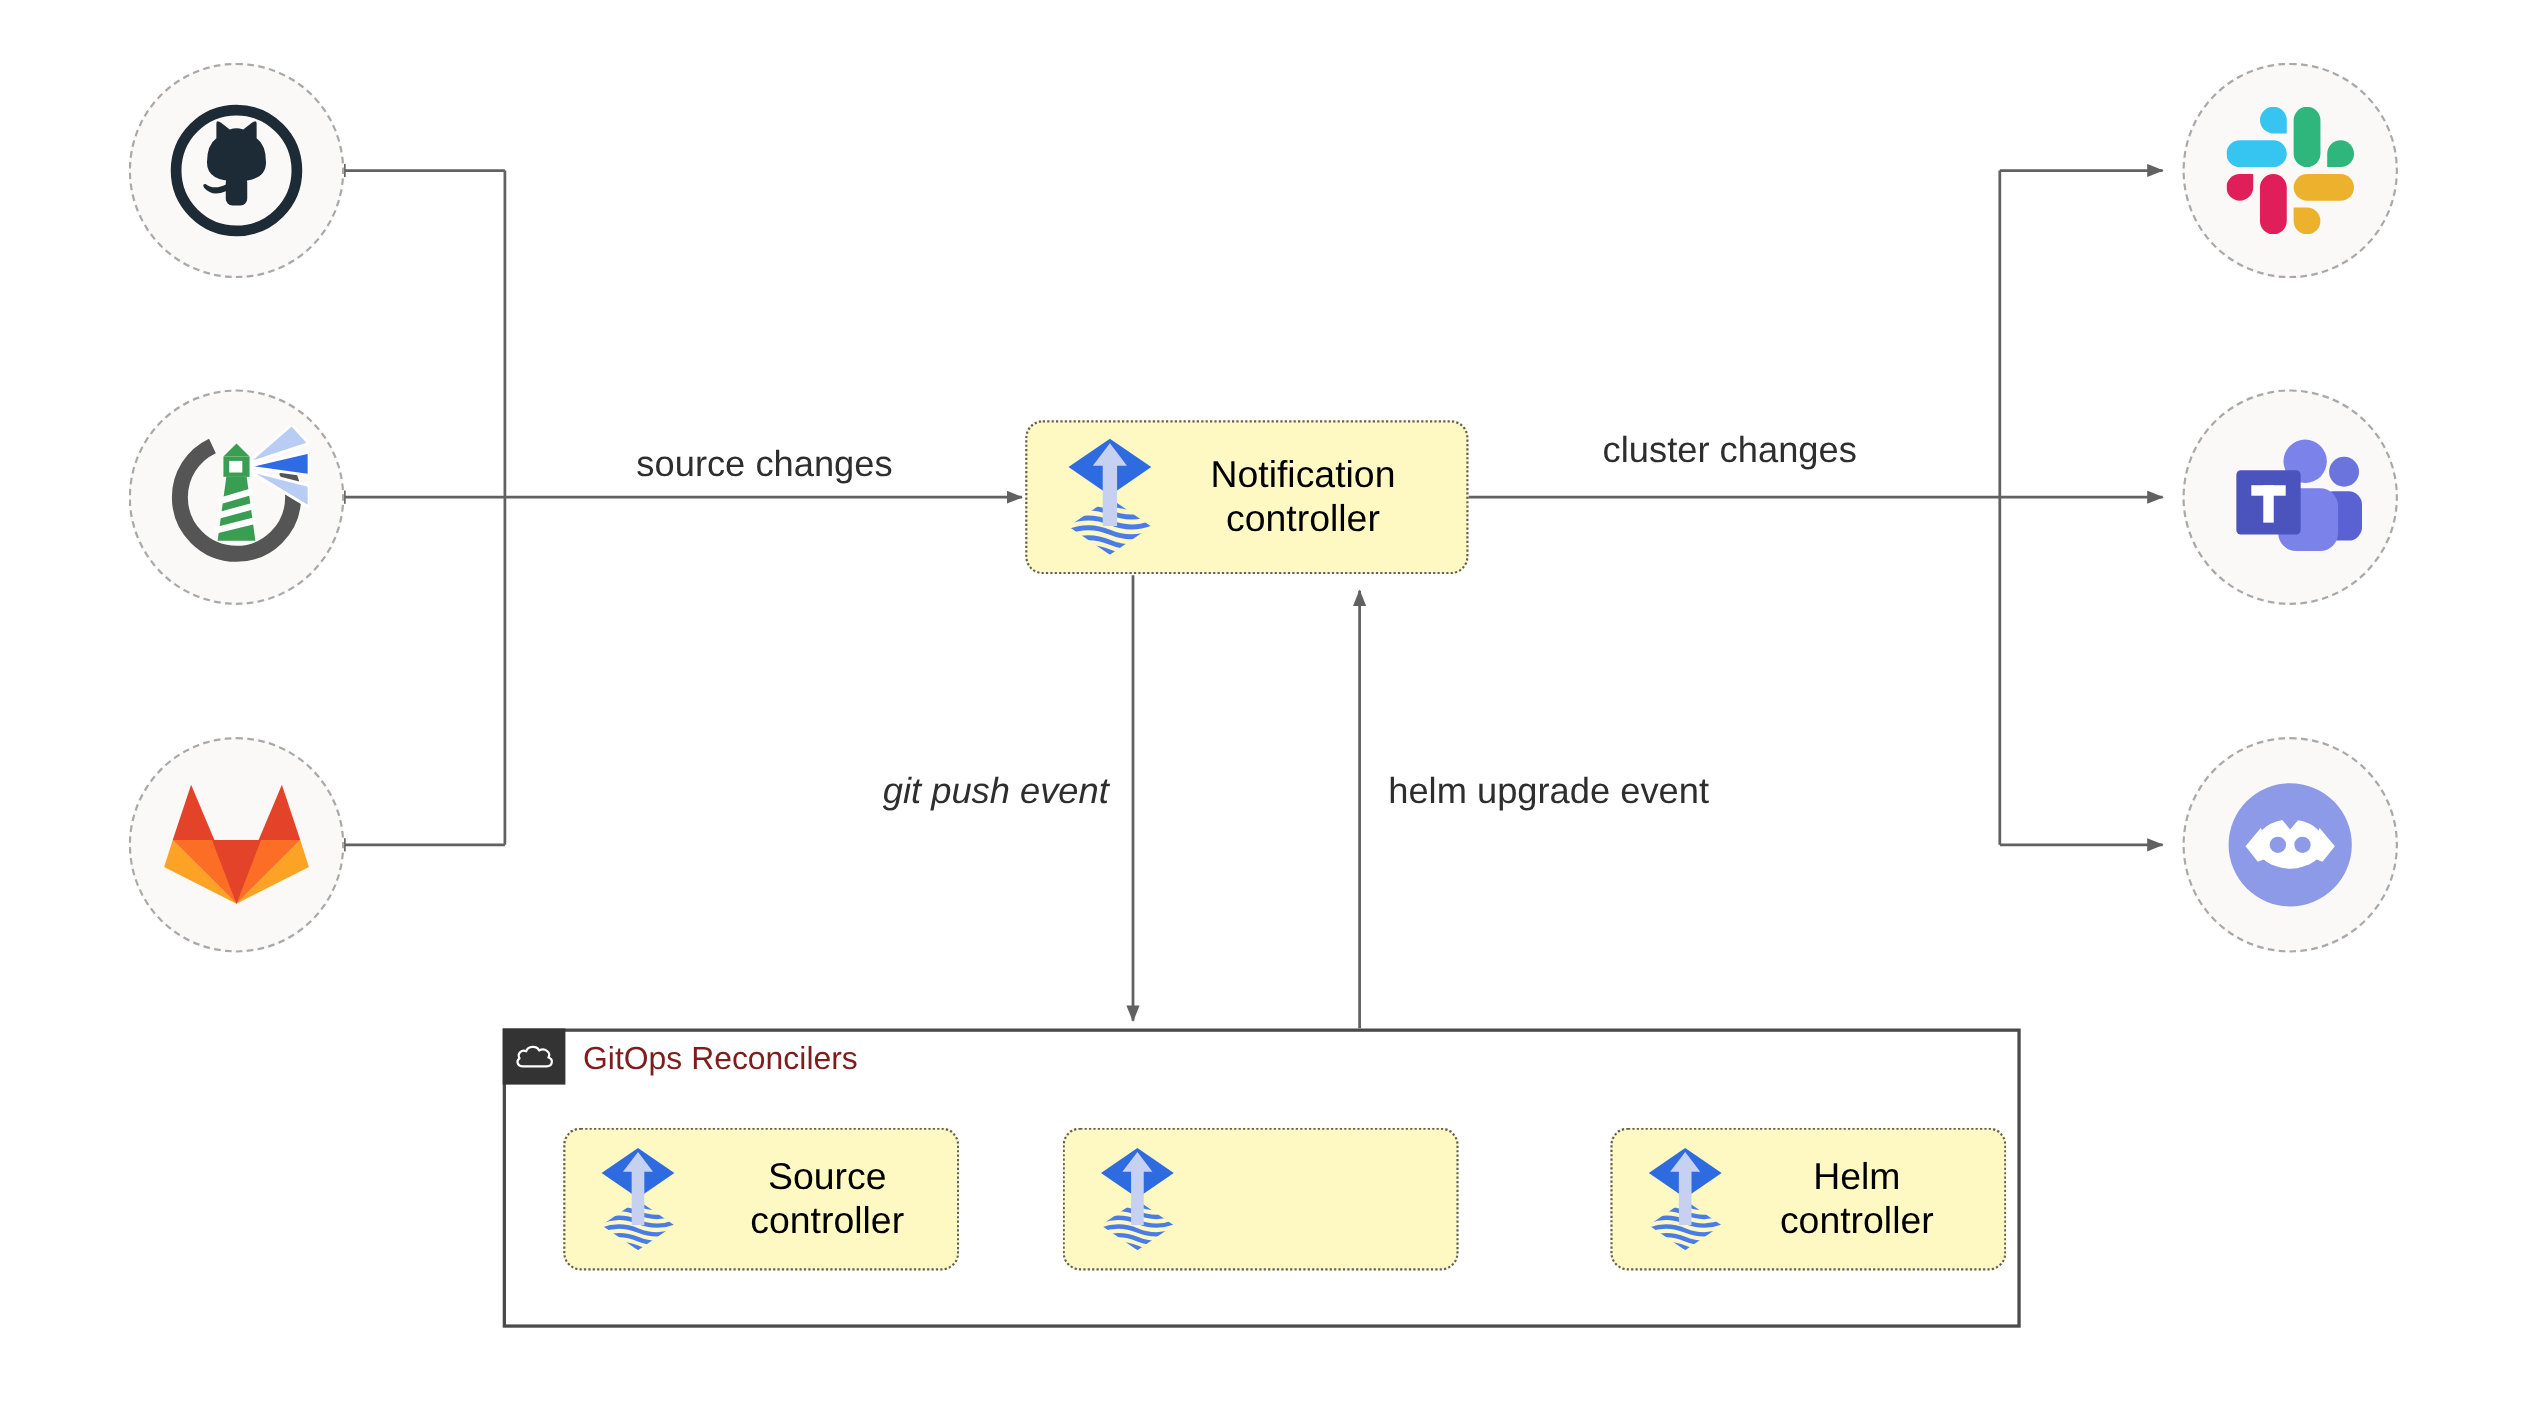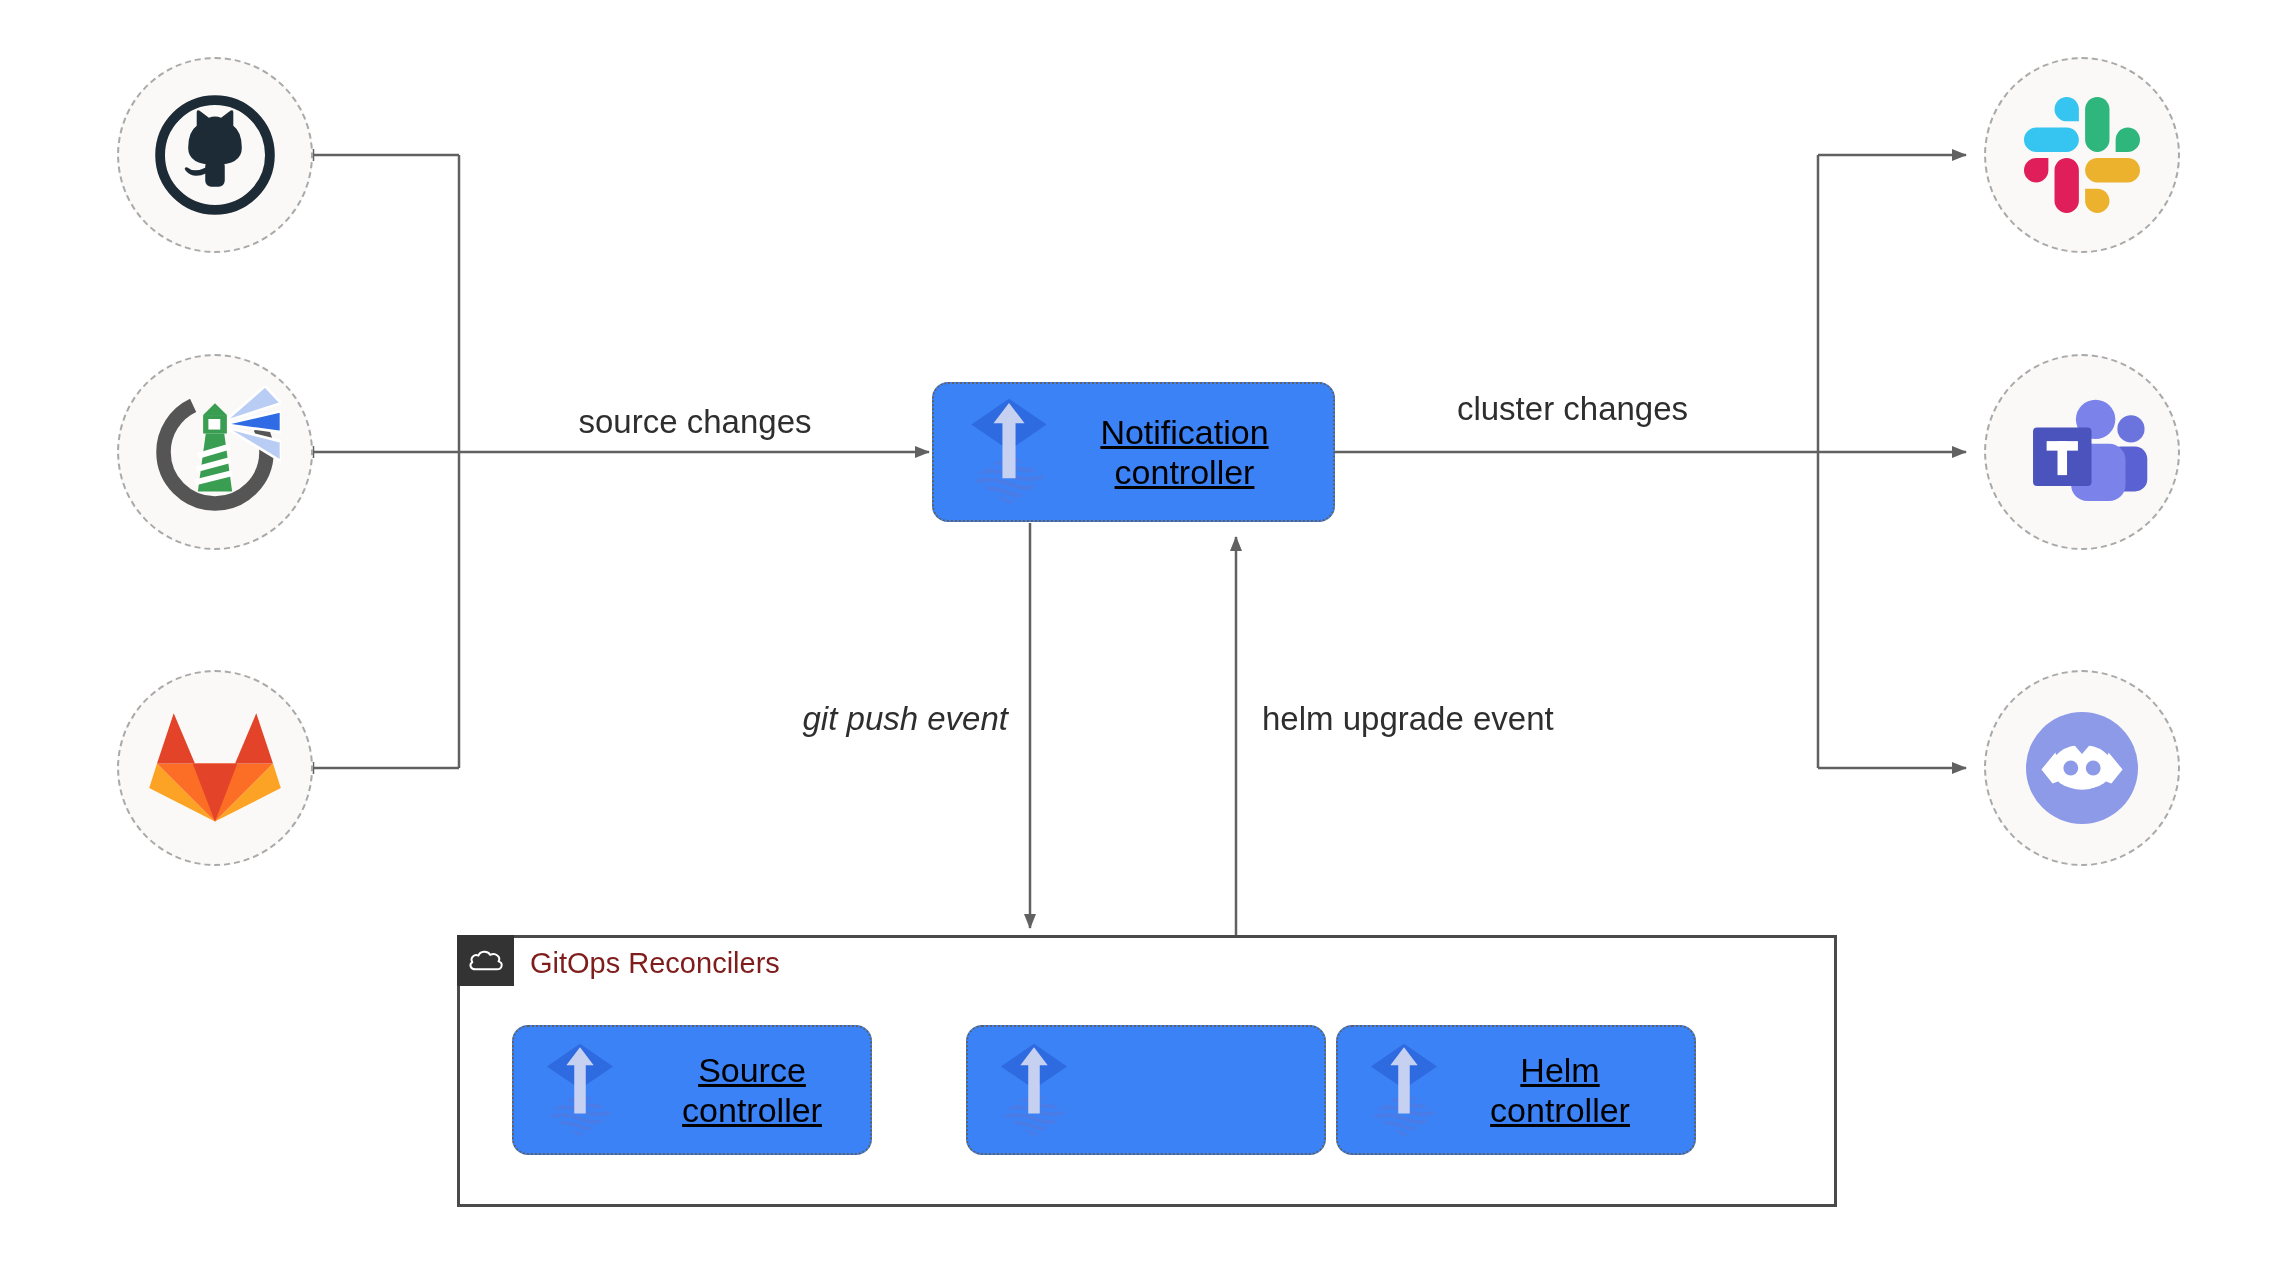--- a/index.html
+++ b/index.html
@@ -12,22 +12,22 @@
   .hidden-defs{position:absolute;width:0;height:0;overflow:hidden;}
 
   .circle{
     position:absolute;width:196px;height:196px;border-radius:50%;
     border:2px dashed #a9a9a9;background:#faf9f7;
     display:flex;align-items:center;justify-content:center;box-sizing:border-box;
   }
   .circle svg{display:block;}
 
   .node{
-    position:absolute;background:#3b82f6;border:2px dotted #5f5f5f;border-radius:16px;
-    display:flex;align-items:center;box-sizing:border-box;text-decoration:underline;
+    position:absolute;background:#fef9c3;border:2px dotted #5f5f5f;border-radius:16px;
+    display:flex;align-items:center;box-sizing:border-box;
   }
   .node .flux{flex:0 0 auto;}
   .node .lbl{
     flex:1 1 auto;text-align:center;color:#000000;font-size:34px;line-height:1.18;
     padding:0 26px 0 12px;
   }
   .node-main{left:932px;top:382px;width:403px;height:140px;padding-left:34px;}
   .node-sm{top:1025px;width:360px;height:130px;padding-left:30px;}
 
   .edge-label{
@@ -226,20 +226,20 @@
     <svg class="flux" width="72" height="95">
         <use href="#sym-flux"></use>
       </svg>
     <div class="lbl">Source controller</div>
   </div>
   <div class="node node-sm" style="left:966px;">
     <svg class="flux" width="72" height="95">
         <use href="#sym-flux"></use>
       </svg>
   </div>
-  <div class="node node-sm" style="left:1336px;">
+  <div class="node node-sm" style="left:1464px;">
     <svg class="flux" width="72" height="95">
         <use href="#sym-flux"></use>
       </svg>
     <div class="lbl">Helm controller</div>
   </div>
 
 </div>
 
 </body></html>

